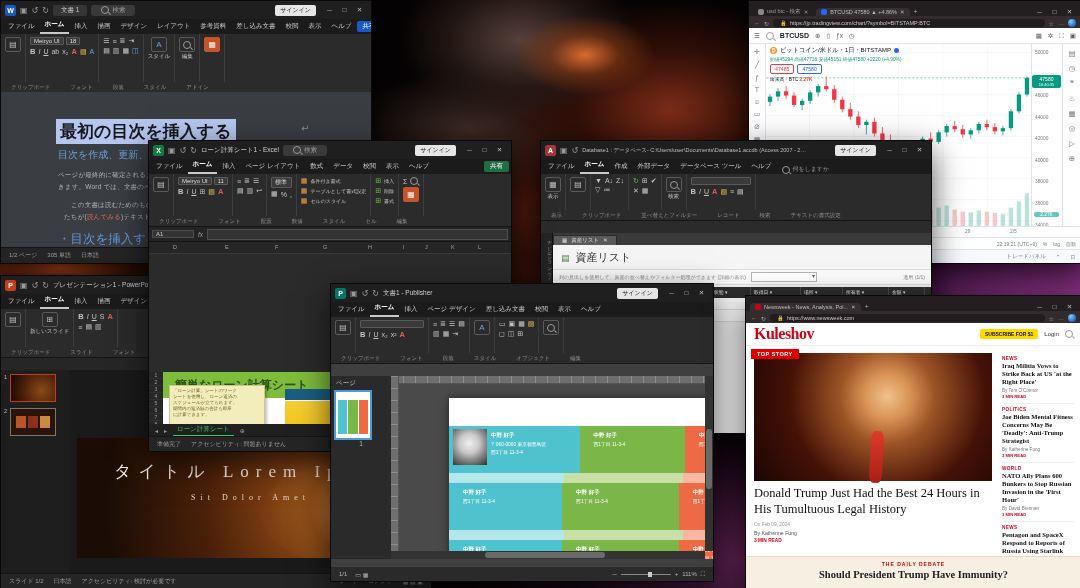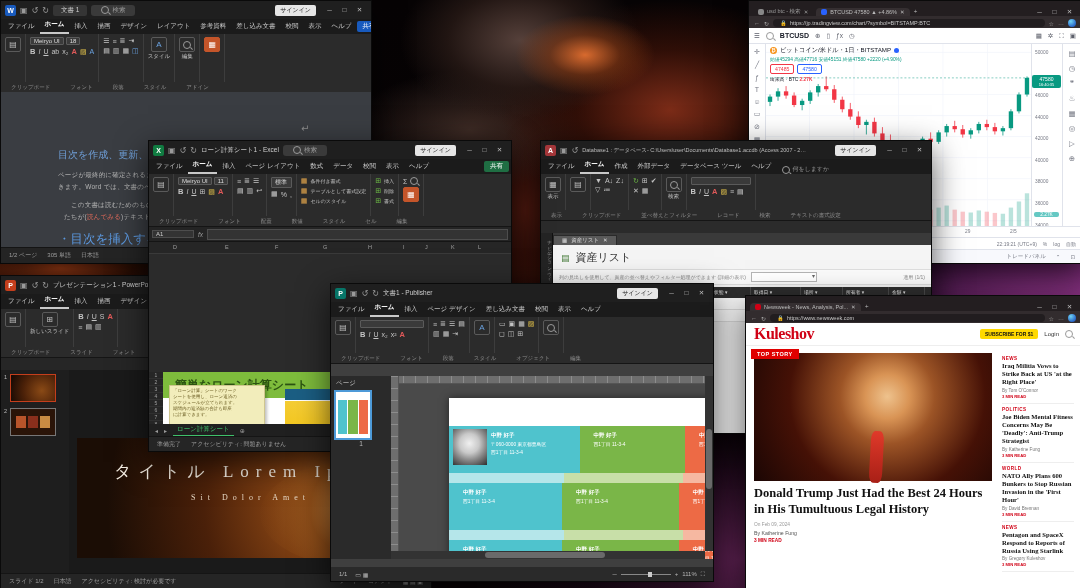--- a/index.html
+++ b/index.html
@@ -132,21 +132,21 @@
   #nw{left:745px;top:295px;width:335px;height:293px;background:#fff;z-index:6;}
   #nw-page{position:absolute;left:0;top:27px;right:0;bottom:0;background:#fff;overflow:hidden;}
   .nw-head{height:22px;display:flex;align-items:center;padding:0 8px;border-bottom:1px solid #eee;gap:6px;}
   .nw-logo{color:#d00015;font-family:"Liberation Serif",serif;font-weight:bold;font-size:16px;letter-spacing:-.5px;}
   .nw-sub{margin-left:auto;background:#ffd900;color:#111;font-size:5px;font-weight:bold;padding:2px 5px;border-radius:2px;}
   .nw-login{font-size:6px;color:#333;}
   .nw-photo{position:absolute;left:8px;top:30px;width:238px;height:128px;
     background:radial-gradient(circle at 56% 34%,#eec28d 0%,#d99455 14%,#9c5426 30%,#451106 62%,#1b0604 100%);}
   .nw-tie{position:absolute;left:116px;top:78px;width:13px;height:52px;background:linear-gradient(#e03a2a,#a81f16);border-radius:4px/10px;transform:rotate(3deg);}
   .nw-badge{position:absolute;left:-3px;top:-4px;background:#e00000;color:#fff;font-size:5.5px;font-weight:bold;padding:2px 6px;letter-spacing:.5px;}
-  .nw-hl{position:absolute;left:8px;top:163px;width:240px;font-family:"Liberation Serif",serif;font-weight:bold;font-size:12.5px;line-height:1.25;color:#111;}
+  .nw-hl{position:absolute;left:8px;top:163px;width:240px;font-family:"Liberation Serif",serif;font-weight:normal;font-size:12.5px;line-height:1.25;color:#111;}
   .nw-date{position:absolute;left:8px;top:199px;font-size:4.8px;color:#999;}
   .nw-by{position:absolute;left:8px;top:207px;font-size:5.2px;color:#555;}
   .nw-read{position:absolute;left:8px;top:215px;font-size:4.8px;font-weight:bold;color:#d00015;}
   #nw-side{position:absolute;left:256px;top:30px;width:72px;}
   .nw-art{border-bottom:1px solid #eee;padding:3px 0 4px;}
   .nw-cat{font-size:4.6px;font-weight:bold;color:#d00015;letter-spacing:.4px;}
   .nw-t{font-family:"Liberation Serif",serif;font-weight:bold;font-size:6.6px;line-height:1.25;color:#111;margin-top:1px;}
   .nw-b{font-size:4.6px;color:#777;margin-top:1px;}
   .nw-r{font-size:4.2px;font-weight:bold;color:#d00015;margin-top:1px;}
   .nw-debate{position:absolute;left:0;right:0;bottom:0;height:32px;background:#f6efe2;border-top:1px solid #e5dcc8;text-align:center;}
@@ -300,20 +300,21 @@
       </div>
       <div class="glabels">
           <span>クリップボード</span>
           <span>フォント</span>
           <span>段落</span>
           <span>スタイル</span>
           <span>アドイン</span>
         </div>
     </div>
     <div id="word-doc">
+      <span class="w-h1">最初の目次を挿入する</span>
       <span class="w-pil">↵</span>
       <span class="w-sub">目次を作成、更新、操作する</span>
       <span class="w-p" style="left:57px;top:79px">ページが最終的に確定されるまで待つ必要はあり</span>
       <span class="w-p" style="left:57px;top:91px">きます。Word では、文書のページ番号や見出しが</span>
       <span class="w-p" style="left:70px;top:109px">この文書は読むためのものだけでなく、お試</span>
       <span class="w-p" style="left:63px;top:121px"><span>たちが(</span><span class="w-red">読んでみる</span><span>)テキストが用意され</span></span>
       <span class="w-h2">・目次を挿入する</span>
     </div>
     <div class="statusbar">
       <span>1/2 ページ</span>
@@ -1216,16 +1217,20 @@
             <div class="nw-b">By David Brennan</div>
             <div class="nw-r">3 MIN READ</div>
           </div>
           <div class="nw-art">
             <div class="nw-cat">NEWS</div>
             <div class="nw-t">Pentagon and SpaceX Respond to Reports of Russia Using Starlink</div>
             <div class="nw-b">By Gregory Kuleshov</div>
             <div class="nw-r">3 MIN READ</div>
           </div>
         </div>
+      <div class="nw-debate">
+        <div class="nw-dl">THE DAILY DEBATE</div>
+        <div class="nw-dt">Should President Trump Have Immunity?</div>
+      </div>
     </div>
   </div>
 
 </div>
 
 </body></html>

